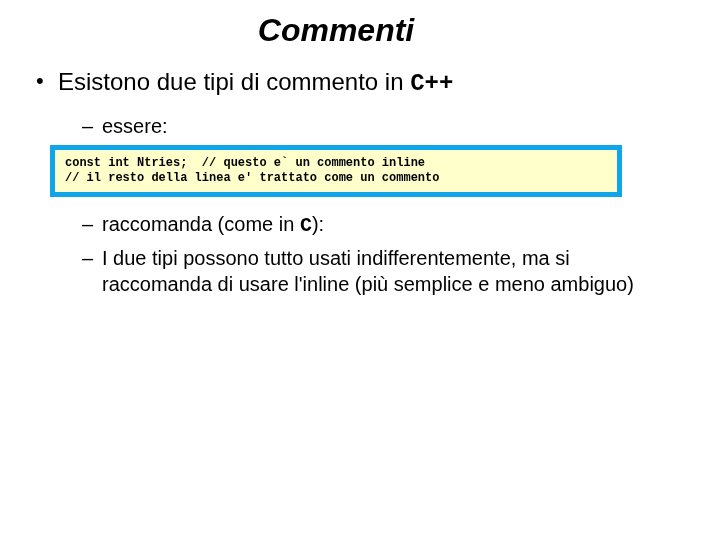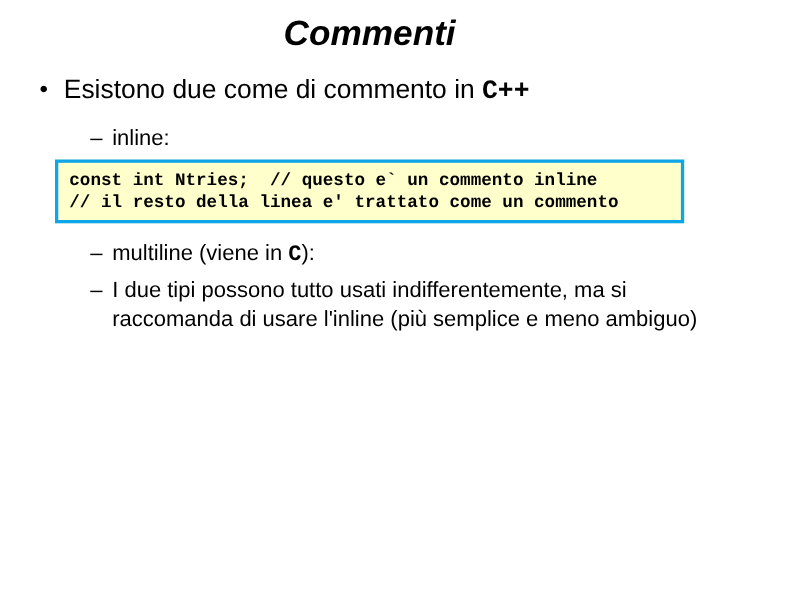--- a/index.html
+++ b/index.html
@@ -49,54 +49,54 @@
     content: "–";
     position: absolute;
     left: 52px;
     top: 0;
   }
   .mono-inline {
     font-family: "Courier New", Courier, monospace;
     font-weight: bold;
   }
   .codebox {
-    border: 3px solid #0ea5e9;
+    border: 5px solid #0ea5e9;
     background: #ffffcc;
     font-family: "Courier New", Courier, monospace;
     font-weight: bold;
-    font-size: 16px;
+    font-size: 12px;
     line-height: 1.25;
     padding: 6px 10px;
     margin: 4px 20px 14px 20px;
     white-space: pre;
   }
   .codebox.narrow {
     margin-right: 170px;
   }
 </style>
 </head>
 <body>
 
 <div class="slide">
 
   <div class="title">Commenti</div>
 
   <div class="b1">
-    <span>Esistono due come di commento in </span><span class="mono-inline">C++</span>
+    <span>Esistono due tipi di commento in </span><span class="mono-inline">C++</span>
   </div>
 
   <div class="b2">
-    <span>inline:</span>
+    <span>essere:</span>
   </div>
 
   <div class="codebox">const int Ntries;  // questo e` un commento inline
 // il resto della linea e' trattato come un commento</div>
 
   <div class="b2">
-    <span>multiline (viene in </span><span class="mono-inline">C</span><span>):</span>
+    <span>raccomanda (come in </span><span class="mono-inline">C</span><span>):</span>
   </div>
 
 
   <div class="b2">
     <span>I due tipi possono tutto usati indifferentemente, ma si raccomanda di usare l'inline (più semplice e meno ambiguo)</span>
   </div>
 
 </div>
 
 </body></html>

